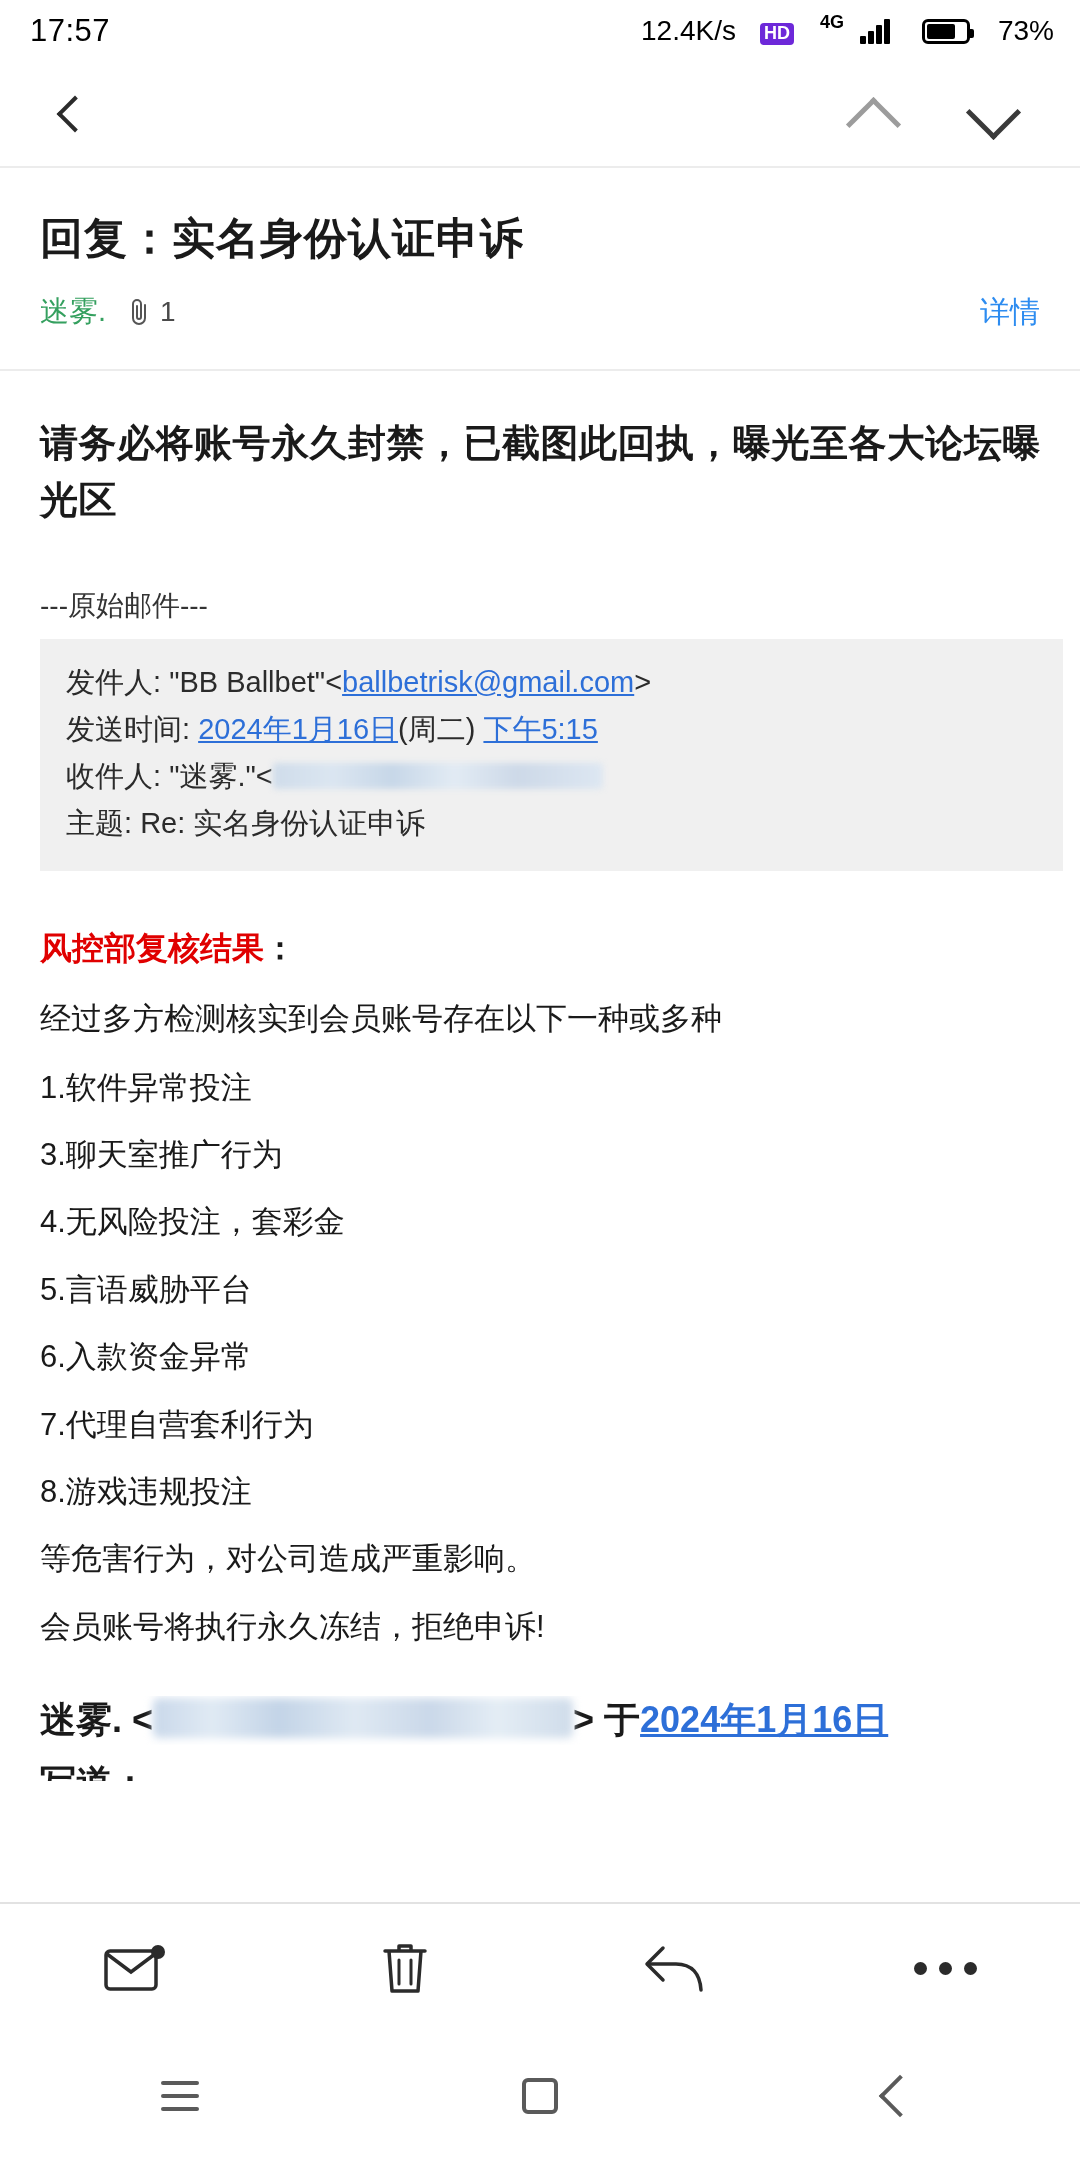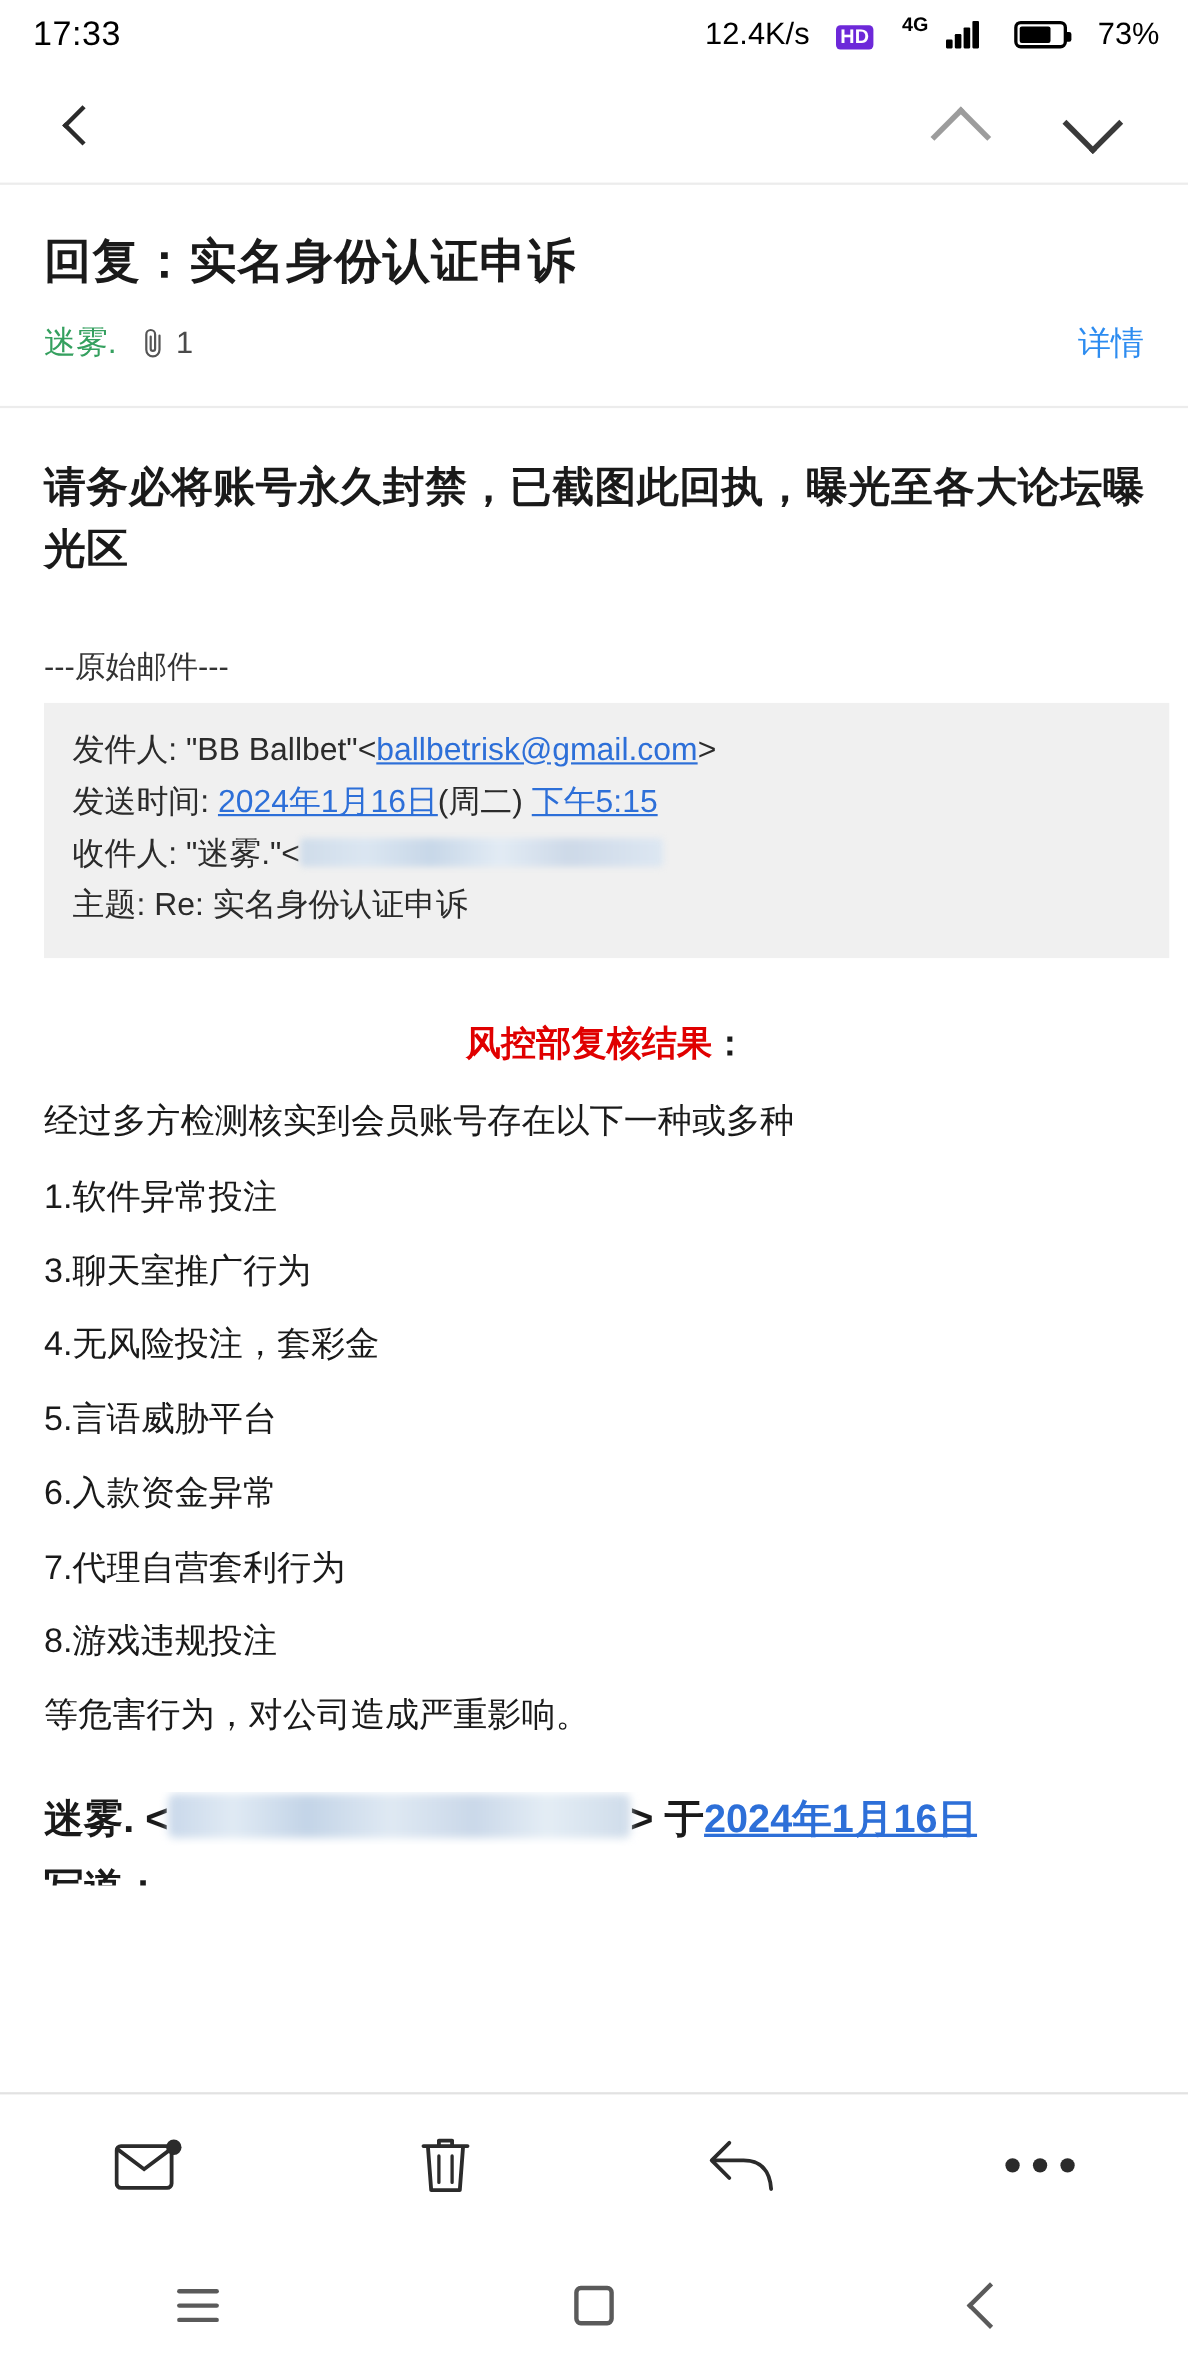--- a/index.html
+++ b/index.html
@@ -235,21 +235,20 @@
     vertical-align: -3px;
     background: linear-gradient(90deg,#cfdcea 0%,#dbe6f1 18%,#c7d7e8 36%,#e2ebf4 55%,#cdd9e8 74%,#dde7f2 100%);
     filter: blur(3px);
     border-radius: 4px;
   }
   .risk-title {
     margin-top: 56px;
     font-size: 32px;
     font-weight: 700;
     color: #e00000;
-    text-align: center;
   }
   .risk-title .colon { color: #1a1a1a; }
   .para {
     margin-top: 26px;
     font-size: 31px;
     color: #1a1a1a;
     line-height: 1.45;
   }
   .list-item {
     margin-top: 24px;
@@ -329,21 +328,21 @@
   .hamb i { display:block; width: 38px; height: 4px; background: #5a5a5a; border-radius: 2px;}
   .sq { width: 36px; height: 36px; border: 4px solid #5a5a5a; border-radius: 6px; }
   .bk { width: 30px; height: 30px; border-left: 4px solid #5a5a5a; border-bottom: 4px solid #5a5a5a; transform: rotate(45deg); }
 </style>
 </head>
 <body>
 
 <div class="screen">
 
   <div class="status-bar">
-    <div class="status-left">17:33</div>
+    <div class="status-left">17:57</div>
     <div class="status-right">
       <span class="net-speed">12.4K/s</span>
       <span class="hd-badge">HD</span>
       <span class="net-type">4G</span>
       <span class="sig-bars">
           <i></i>
           <i></i>
           <i></i>
           <i></i>
         </span>
@@ -412,20 +411,21 @@
 
     <div class="list-item">1.软件异常投注</div>
     <div class="list-item">3.聊天室推广行为</div>
     <div class="list-item">4.无风险投注，套彩金</div>
     <div class="list-item">5.言语威胁平台</div>
     <div class="list-item">6.入款资金异常</div>
     <div class="list-item">7.代理自营套利行为</div>
     <div class="list-item">8.游戏违规投注</div>
 
     <div class="list-item">等危害行为，对公司造成严重影响。</div>
+    <div class="list-item">会员账号将执行永久冻结，拒绝申诉!</div>
 
     <div class="quote-foot">
       <span>迷雾. &lt;</span><span class="blur-wide"></span><span>&gt; 于</span><span class="lnk-date">2024年1月16日</span>
     </div>
     <div class="quote-clip">写道：</div>
   </div>
 
   <div class="action-bar">
     <div class="act">
       <svg width="62" height="50" viewBox="0 0 62 50" xmlns="http://www.w3.org/2000/svg">

